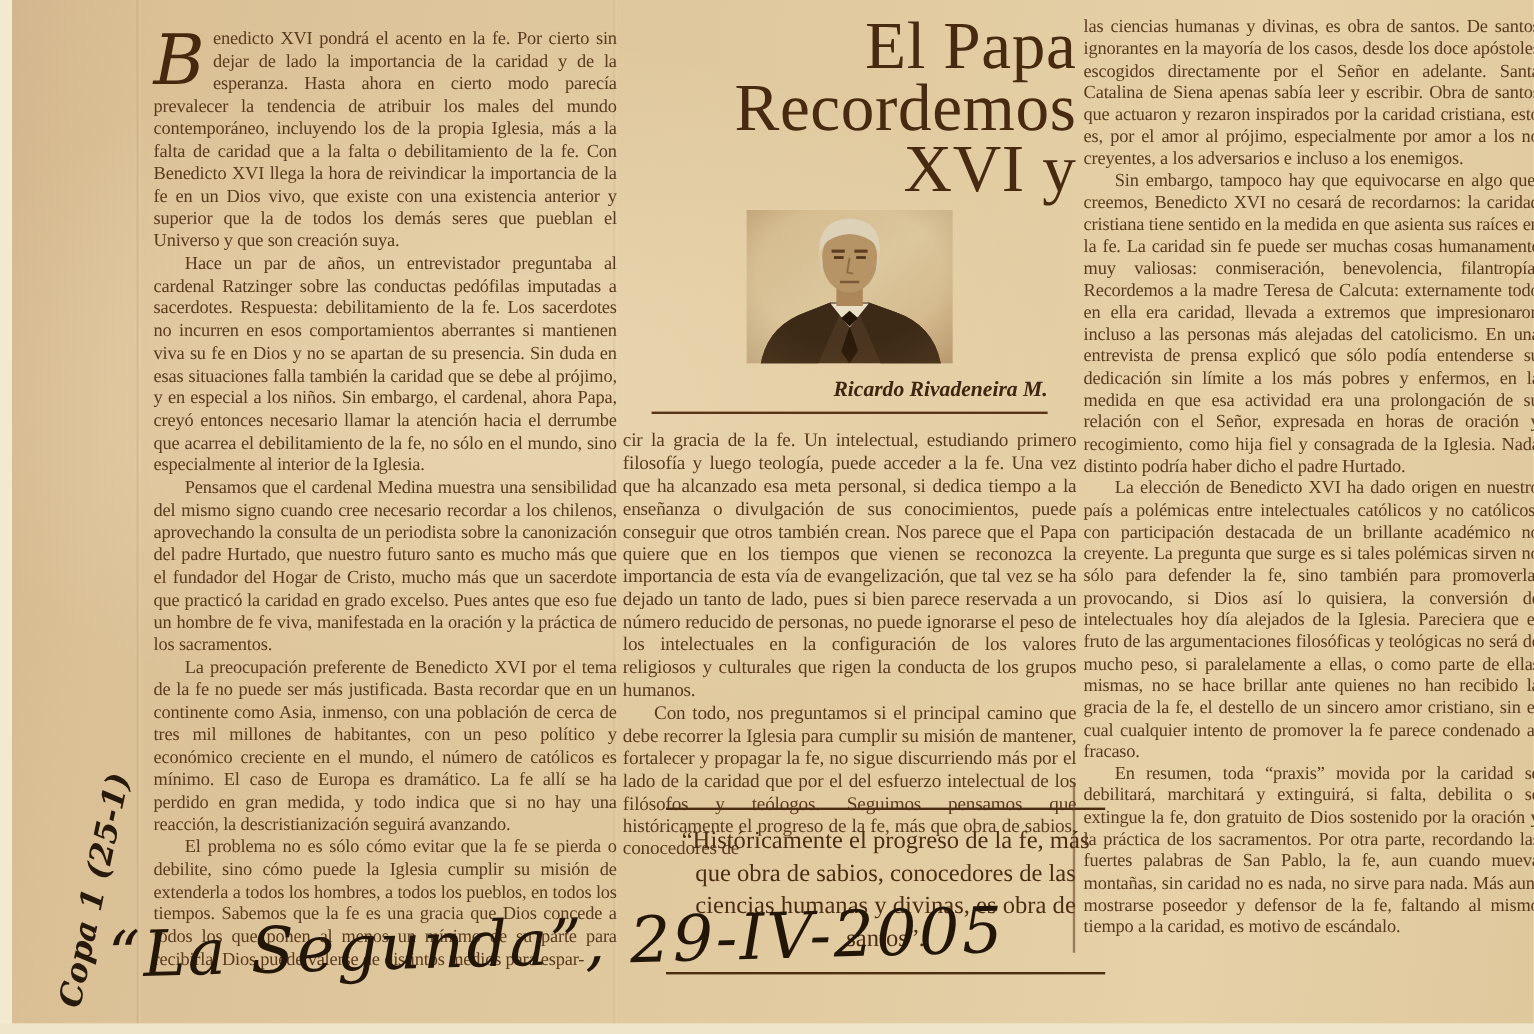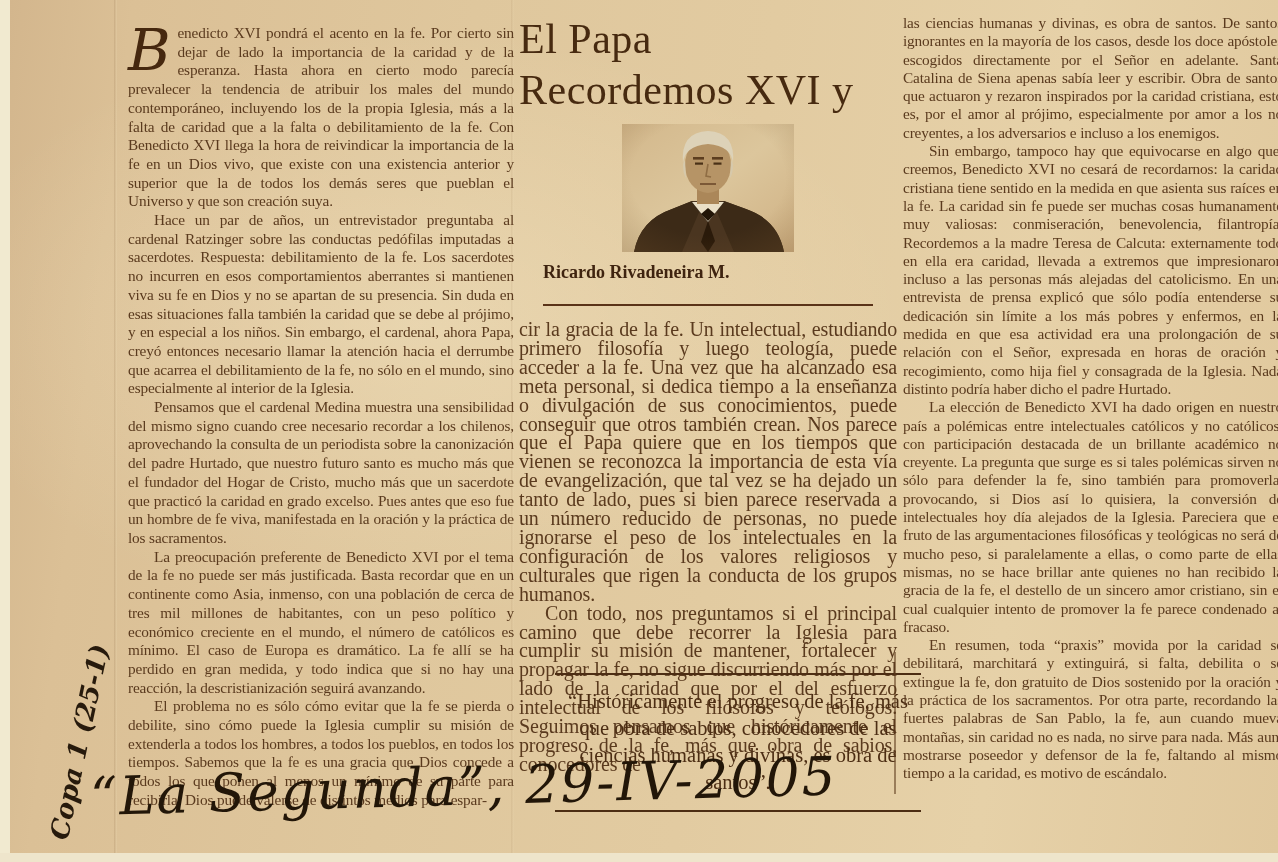--- a/index.html
+++ b/index.html
@@ -34,37 +34,37 @@
     font-family:"DejaVu Serif", serif;
     font-style:italic;
     font-size:58px; line-height:46px;
     padding:3px 7px 0 0;
     color:#46280f;
   }
 
   .col2{ left:509px; top:10px; width:378px; }
   .headline{
     margin:4px 0 8px 0;
-    text-align:left;
-    font-size:42px; line-height:51px;
+    text-align:right;
+    font-size:56px; line-height:51px;
     font-weight:400;
     color:#472a10;
     letter-spacing:0.5px;
   }
   .photo-wrap{ text-align:center; margin:2px 0 6px 0; }
   .photo-wrap svg{ display:inline-block; }
   .byline{
     width:330px; margin:0 auto 14px auto;
-    text-align:left;
-    font-weight:bold; 
+    text-align:right;
+    font-weight:bold; font-style:italic;
     font-size:18px; color:#3f2410;
-    padding-bottom:21px;
+    padding-bottom:8px;
     border-bottom:2px solid #5a3318;
   }
-  .col2 .body p{ font-size:20px; line-height:18.9px; letter-spacing:-0.15px; }
+  .col2 .body p{ font-size:16px; line-height:18.9px; letter-spacing:-0.15px; }
 
   .pullquote{
     position:absolute; left:545px; top:673px; width:358px;
     border-top:2px solid #4c2d13;
     border-bottom:2px solid #4c2d13;
     padding:13px 4px 14px 4px;
     text-align:center;
     font-size:20.5px; line-height:27px;
     color:#4c2d13;
   }

